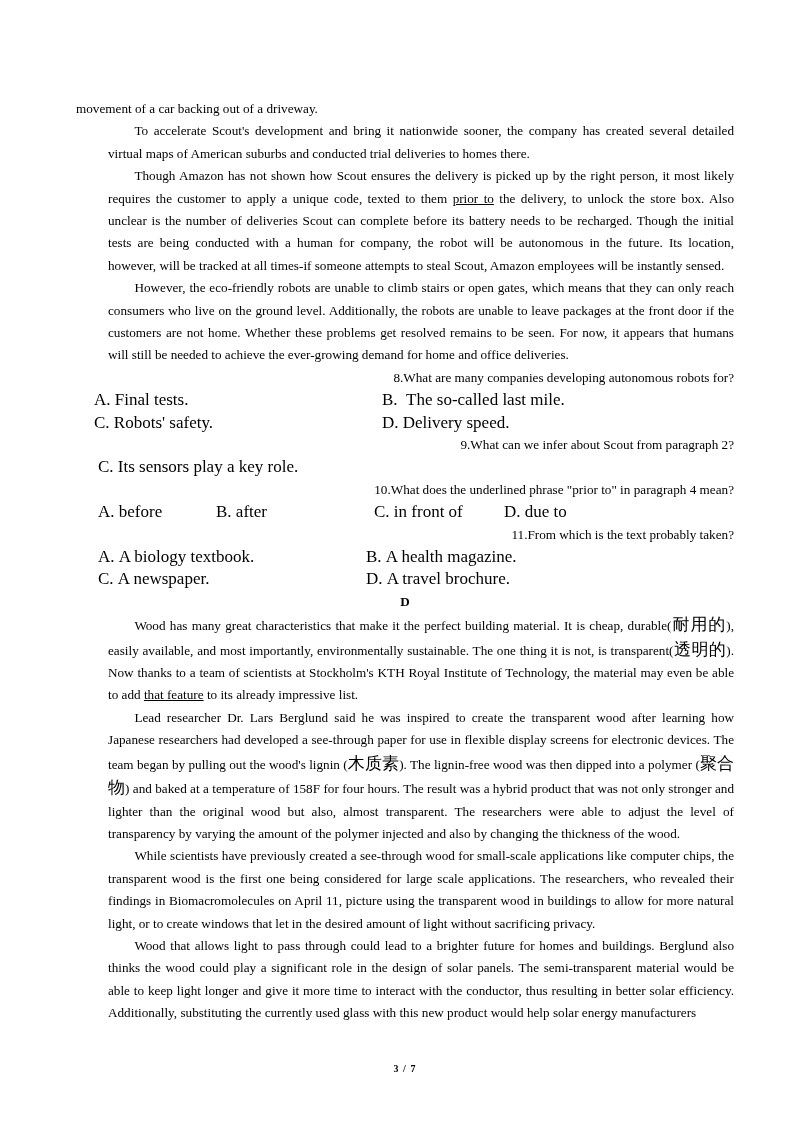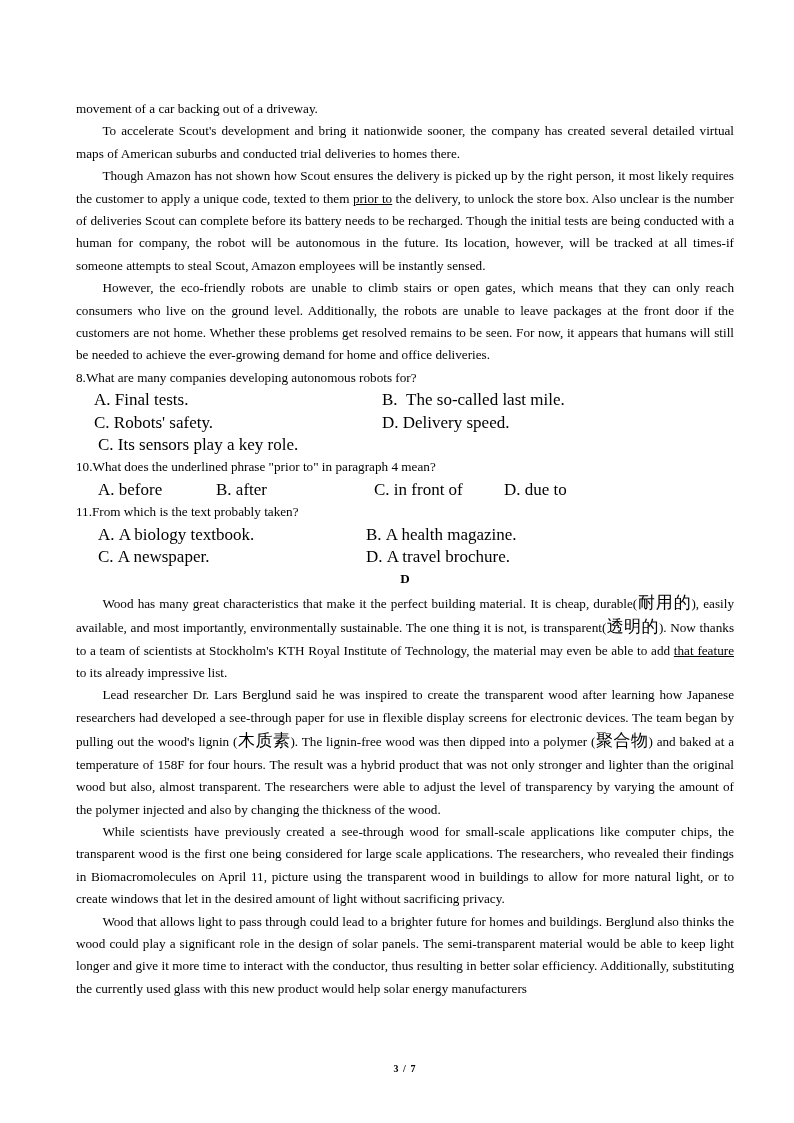--- a/index.html
+++ b/index.html
@@ -33,26 +33,27 @@
   p.para {
     margin: 0;
     font-size: 13.2px;
     line-height: 22.4px;
     text-align: justify;
     text-justify: inter-word;
     text-indent: 0;
   }
   p.indent {
     text-indent: 2em;
+    margin-left: 32px;
   }
   .q-line {
     margin: 0;
     font-size: 13.2px;
     line-height: 22.4px;
-    text-align: left;
+    text-align: right;
     white-space: nowrap;
   }
   .opt-row {
     margin: 0;
     font-size: 17px;
     line-height: 22.4px;
     position: relative;
     height: 22.4px;
     white-space: nowrap;
   }
@@ -103,20 +104,21 @@
     <p class="q-line"><span>8.</span><span>What are many companies developing autonomous robots for?</span></p>
     <div class="opt-row">
       <span class="opt" style="left:18px"><span>A.</span>&nbsp;<span>Final tests.</span></span>
       <span class="opt" style="left:306px"><span>B.</span>&nbsp;&nbsp;<span>The so-called last mile.</span></span>
     </div>
     <div class="opt-row">
       <span class="opt" style="left:18px"><span>C.</span>&nbsp;<span>Robots' safety.</span></span>
       <span class="opt" style="left:306px"><span>D.</span>&nbsp;<span>Delivery speed.</span></span>
     </div>
 
+    <p class="q-line"><span>9.</span><span>What can we infer about Scout from paragraph 2?</span></p>
     <div class="opt-row">
       <span class="opt" style="left:22px"><span>C.</span>&nbsp;<span>Its sensors play a key role.</span></span>
     </div>
 
     <p class="q-line"><span>10.</span><span>What does the underlined phrase "prior to" in paragraph 4 mean?</span></p>
     <div class="opt-row">
       <span class="opt" style="left:22px"><span>A.</span>&nbsp;<span>before</span></span>
       <span class="opt" style="left:140px"><span>B.</span>&nbsp;<span>after</span></span>
       <span class="opt" style="left:298px"><span>C.</span>&nbsp;<span>in front of</span></span>
       <span class="opt" style="left:428px"><span>D.</span>&nbsp;<span>due to</span></span>

